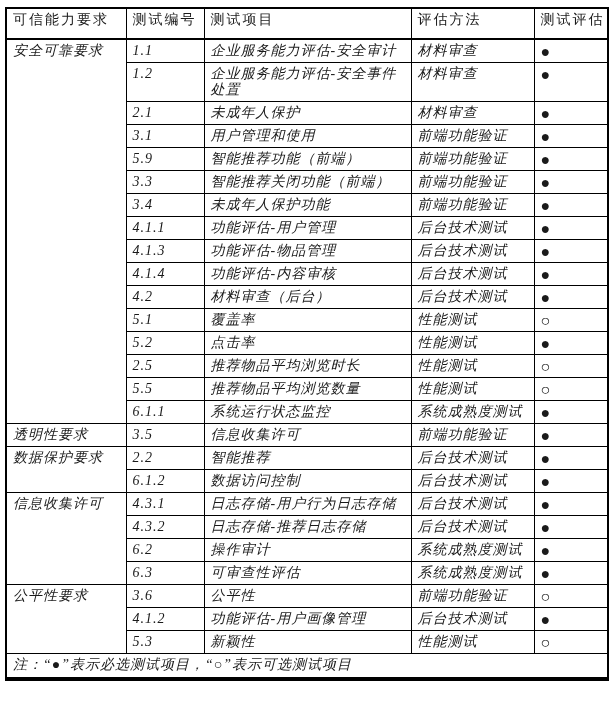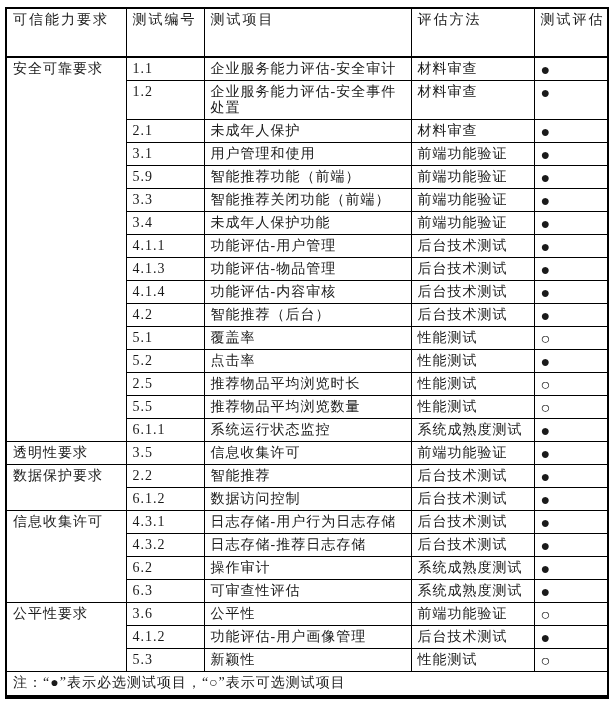--- a/index.html
+++ b/index.html
@@ -29,31 +29,31 @@
   .doc-table td {
     border: 1px solid #000;
     vertical-align: top;
     text-align: left;
     padding: 3px 6px;
     line-height: 16px;
     letter-spacing: 1px;
     font-weight: normal;
     overflow: hidden;
   }
-  .doc-table thead tr { height: 49px; }
+  .doc-table thead tr { height: 31px; }
   .doc-table thead th {
     border-bottom-width: 2px;
     letter-spacing: 2px;
   }
   .doc-table thead th.col-eval {
     padding-right: 1px;
     text-align: justify;
     text-justify: inter-character;
   }
-  .doc-table tbody tr { height: 23px; }
+  .doc-table tbody tr { height: 23px; font-style: italic; }
   .doc-table td.mark-cell {
     font-size: 16px;
     letter-spacing: 0;
     line-height: 15px;
     padding-top: 4px;
   }
   .doc-table tr.note-row { height: 25px; padding-left: 28px; }
   .doc-table td.note-cell { letter-spacing: 1px; }
 </style>
 </head>
@@ -134,21 +134,21 @@
           <td class="mark-cell"><span>●</span></td>
         </tr>
         <tr>
           <td>4.1.4</td>
           <td>功能评估-内容审核</td>
           <td>后台技术测试</td>
           <td class="mark-cell"><span>●</span></td>
         </tr>
         <tr>
           <td>4.2</td>
-          <td>智能推荐（后台）</td>
+          <td>材料审查（后台）</td>
           <td>后台技术测试</td>
           <td class="mark-cell"><span>●</span></td>
         </tr>
         <tr>
           <td>5.1</td>
           <td>覆盖率</td>
           <td>性能测试</td>
           <td class="mark-cell"><span>○</span></td>
         </tr>
         <tr>

